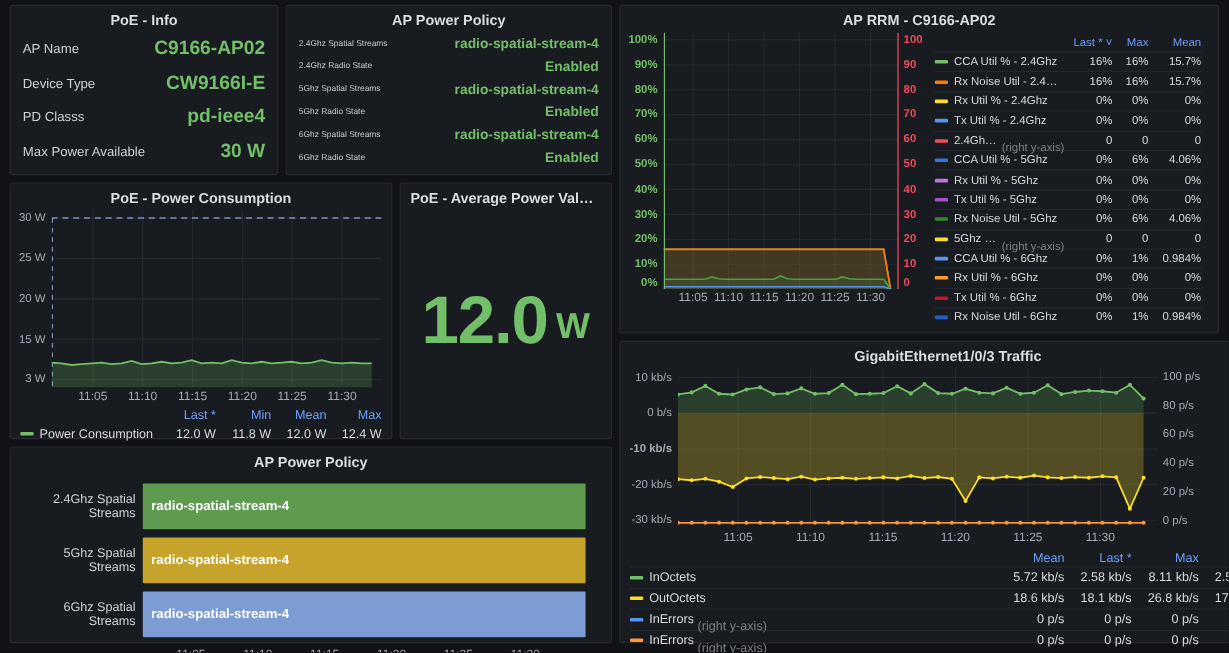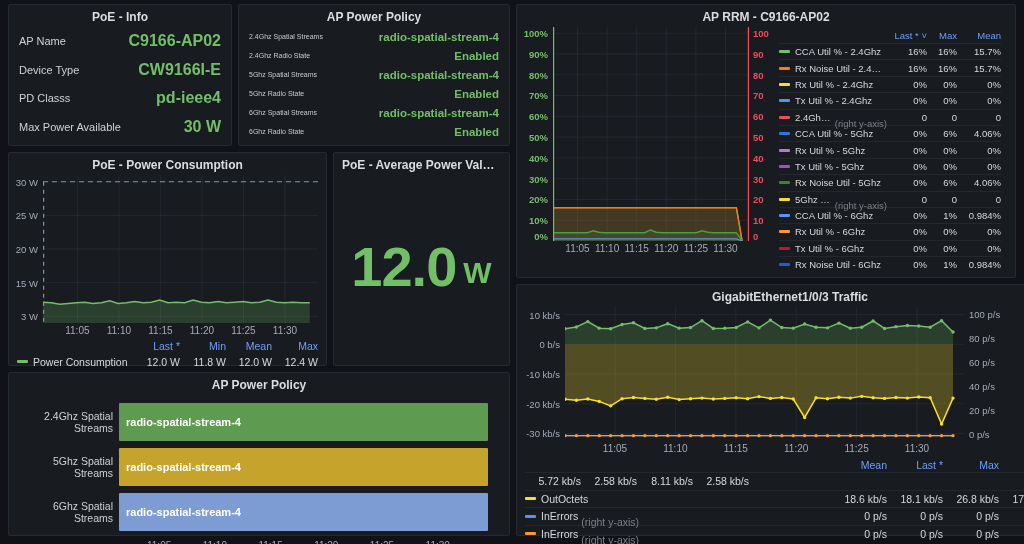--- a/index.html
+++ b/index.html
@@ -22,21 +22,21 @@
   .ylab{position:relative;font-size:9.5px;color:#a5abb6;}
   .ylab span{position:absolute;right:5px;transform:translateY(-50%);white-space:nowrap;}
   .ylab.rightside span{right:auto;left:4px;}
   .ylab.axgreen span{color:#73bf69;font-weight:700;}
   .ylab.axred span{color:#f2495c;font-weight:700;}
   .xlab{position:relative;font-size:10px;color:#a5abb6;}
   .xlab span{position:absolute;top:2px;transform:translateX(-50%);white-space:nowrap;}
   
   .lg{font-size:9.5px;color:#d8d9da;}
   .lg-head{display:flex;align-items:center;color:#6e9fff;font-weight:500;}
-  .lg-row{display:flex;align-items:center;border-top:1px solid rgba(204,204,220,0.07);}
+  .lg-row{display:flex;align-items:center;border-top:1px solid rgba(204,204,220,0.07);justify-content:center;}
   .lg-name{flex:1;display:flex;align-items:center;min-width:0;}
   .lg-name .nm{white-space:nowrap;overflow:hidden;text-overflow:ellipsis;}
   .sw{display:inline-block;width:11px;height:3px;border-radius:1px;margin-right:5px;flex:0 0 auto;}
   .sfx{color:#7b8087;margin-left:3px;white-space:nowrap;margin-top:12px;}
   .spacer{flex:1;}
   .num{text-align:right;white-space:nowrap;}
   
   .lg-rrm{width:222px;margin-left:4px;}
   .lg-rrm .lg-head{height:16px;}
   .lg-rrm .lg-row{height:15.4px;}
@@ -480,21 +480,21 @@
         <span style="left: 88%;">11:30</span>
       </div>
   </section>
 
   <section class="panel" style="left:516px;top:284px;width:548px;height:252px;">
     <h2 class="ptitle">GigabitEthernet1/0/3 Traffic</h2>
     <div class="grid-traffic">
       <div class="ylab">
           <span style="top: 5.6%;">10 kb/s</span>
           <span style="top: 27.8%;">0 b/s</span>
-          <span style="top: 50%;">-10 kb/s</span>
+          <span style="top: 50%; font-weight: bold;">-10 kb/s</span>
           <span style="top: 72.2%;">-20 kb/s</span>
           <span style="top: 94.4%;">-30 kb/s</span>
         </div>
       <div class="plot">
           <svg width="400" height="134" viewBox="0 0 400 134">
             <line x1="50" y1="0" x2="50" y2="134" stroke="rgba(204,204,220,0.07)"></line>
             <line x1="110.4" y1="0" x2="110.4" y2="134" stroke="rgba(204,204,220,0.07)"></line>
             <line x1="170.79999999999998" y1="0" x2="170.79999999999998" y2="134" stroke="rgba(204,204,220,0.07)"></line>
             <line x1="231.2" y1="0" x2="231.2" y2="134" stroke="rgba(204,204,220,0.07)"></line>
             <line x1="291.59999999999997" y1="0" x2="291.59999999999997" y2="134" stroke="rgba(204,204,220,0.07)"></line>
@@ -640,20 +640,25 @@
       <div class="lg-head">
         <span class="spacer"></span>
         <span class="num c">Mean</span>
         <span class="num c">Last *</span>
         <span class="num c">Max</span>
         <span class="num c">Min</span>
       </div>
       <div>
 
           <div class="lg-row">
+            <span class="lg-name">
+              <span class="sw" style="background: rgb(115, 191, 105);"></span>
+              <span class="nm">InOctets</span>
+              <span class="sfx"></span>
+            </span>
             <span class="num c">5.72 kb/s</span>
             <span class="num c">2.58 kb/s</span>
             <span class="num c">8.11 kb/s</span>
             <span class="num c">2.58 kb/s</span>
           </div>
 
           <div class="lg-row">
             <span class="lg-name">
               <span class="sw" style="background: rgb(250, 222, 42);"></span>
               <span class="nm">OutOctets</span>

